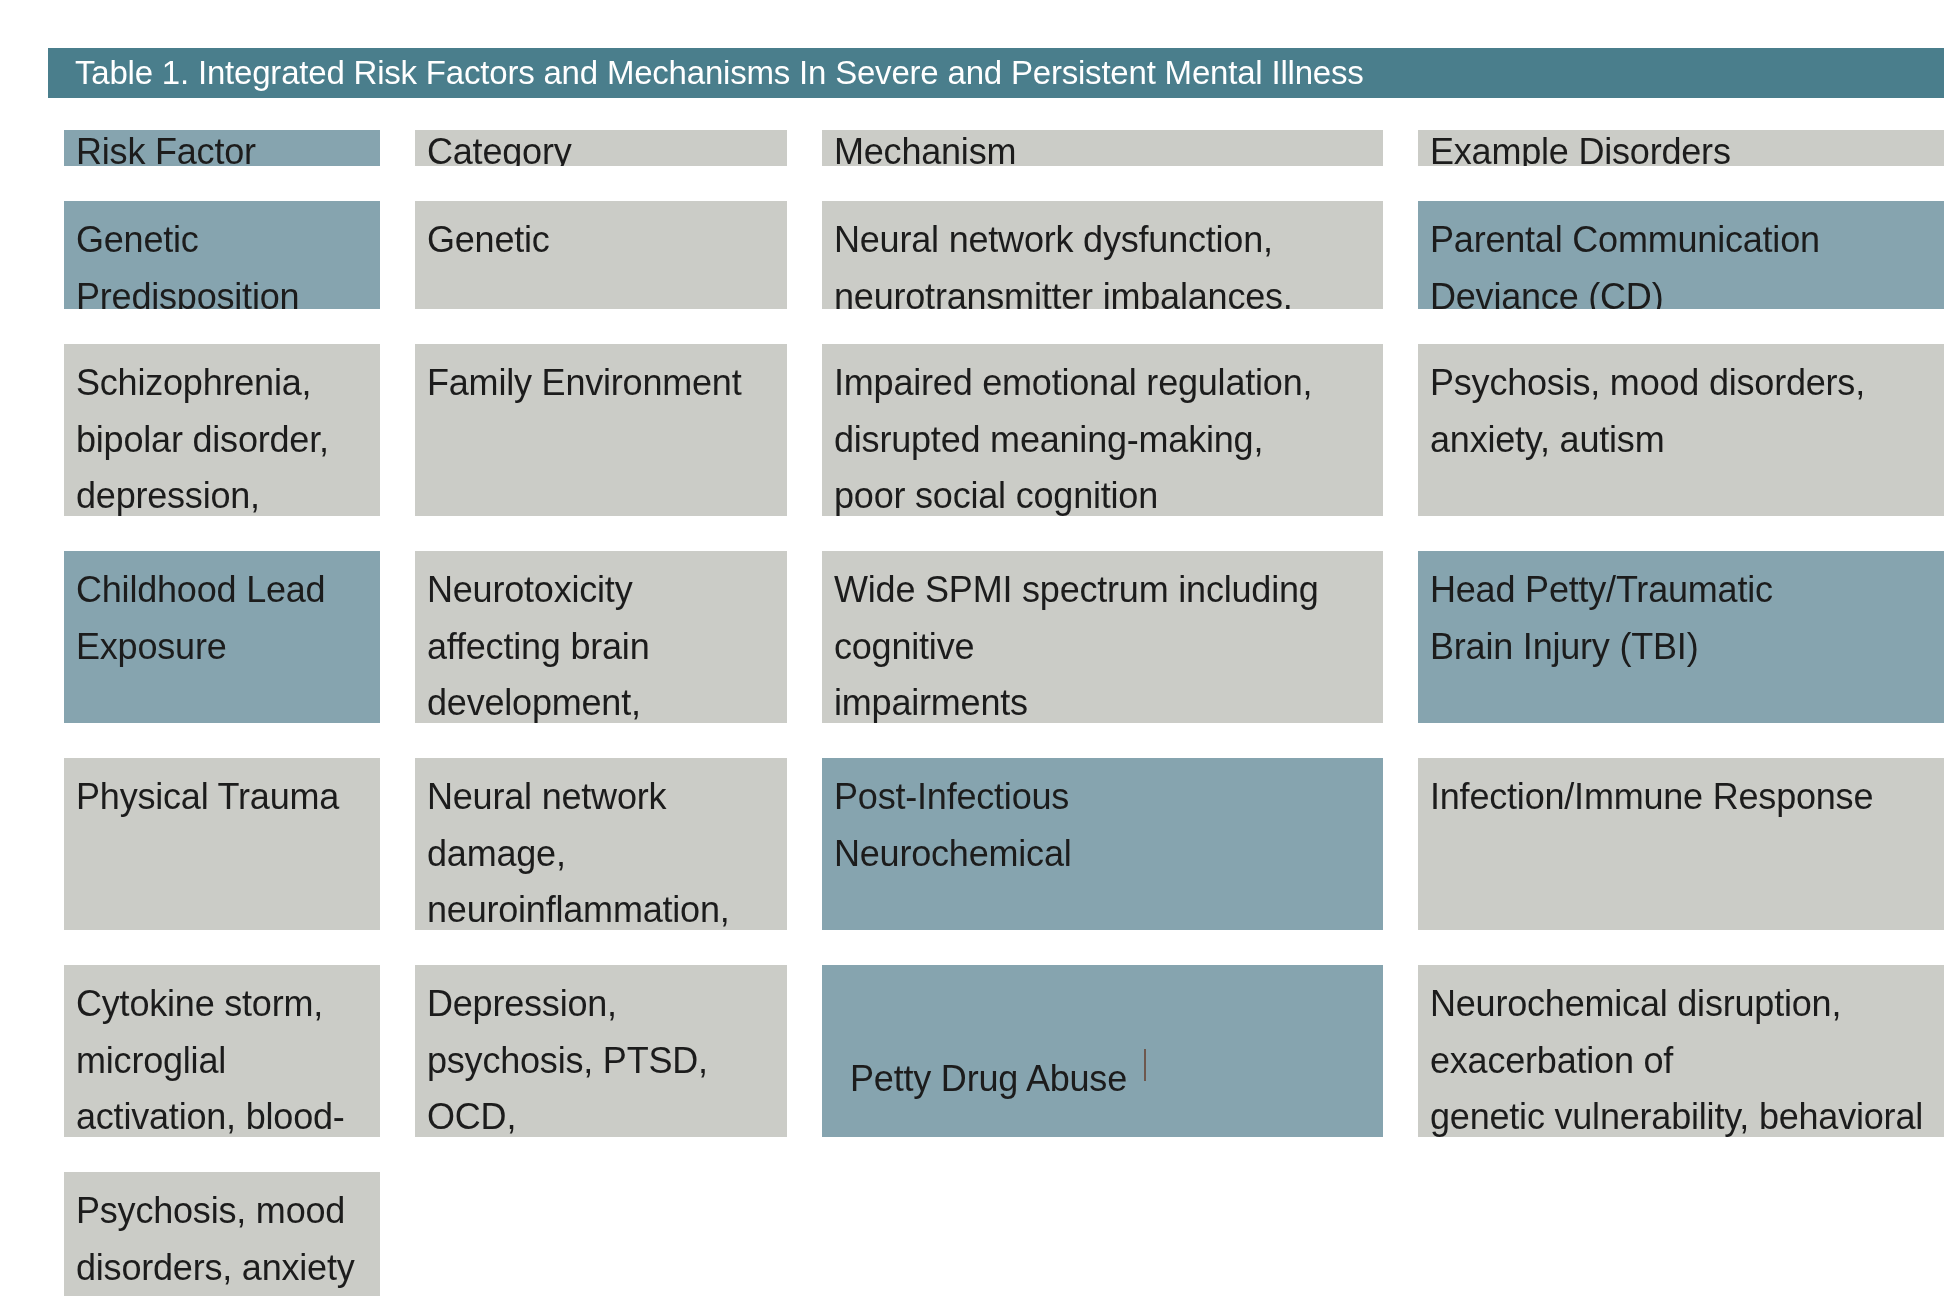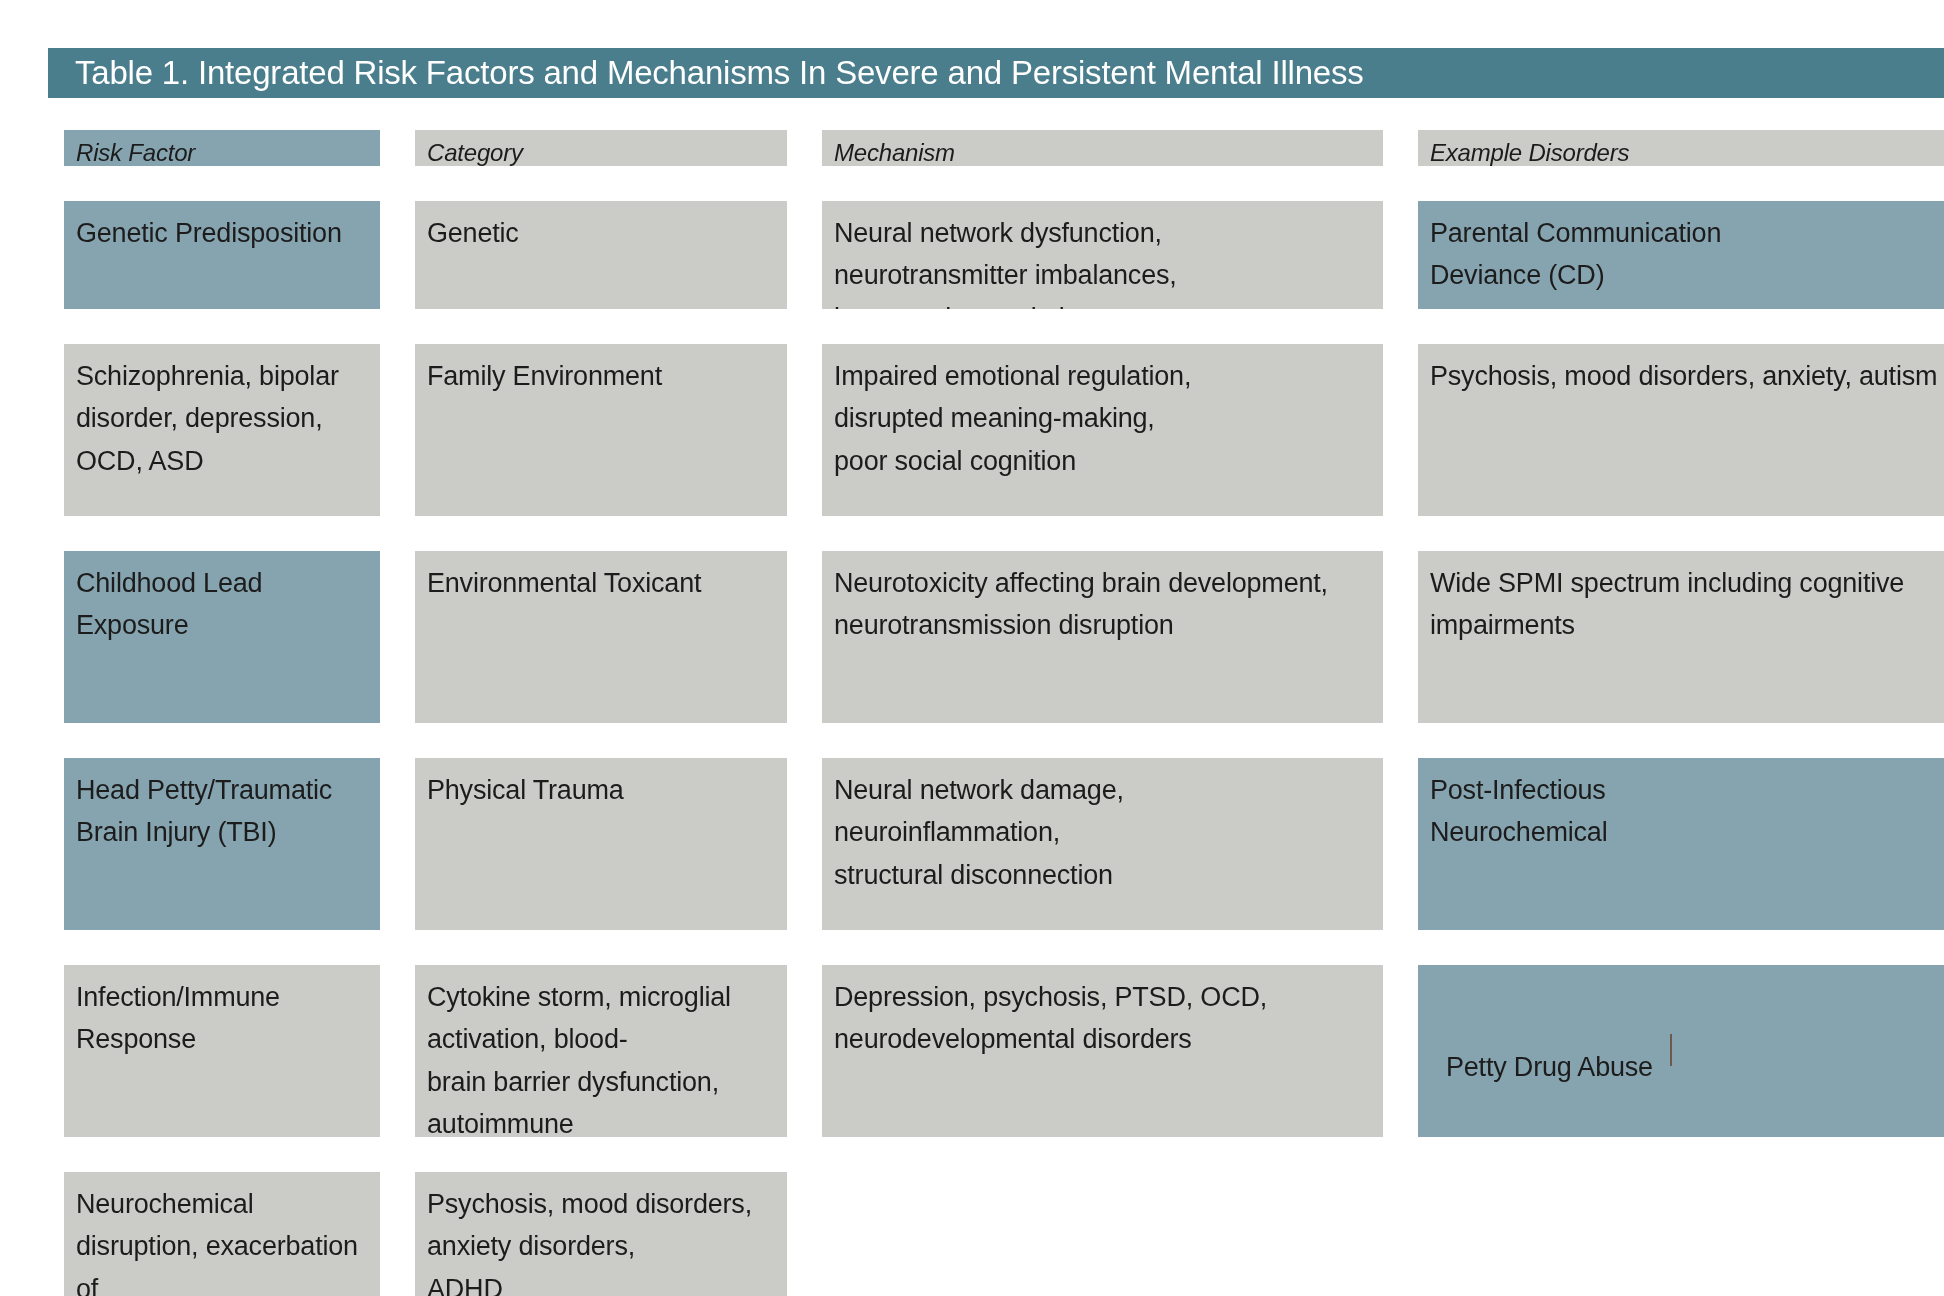--- a/index.html
+++ b/index.html
@@ -32,34 +32,33 @@
     width: 1944px; height: 1243px;
     display: grid;
     grid-template-columns: 348px 404px 593px 1fr;
     grid-template-rows: 68px 140px 204px 204px 204px 204px auto;
     gap: 3px;
     background: var(--divider);
   }
   .cell {
     background: var(--cell-bg);
     color: var(--text);
-    font-size: 27px;
+    font-size: 36px;
     line-height: 1.57;
     padding: 11px 13px 0 12px;
     white-space: pre-line;
     letter-spacing: -0.2px;
     overflow: hidden;
   }
   .cell.col1 { background: var(--col1-bg); }
   .cell.header {
-    font-size: 24px;
+    font-size: 36px;
     display: flex; align-items: center;
     padding-top: 9px;
     white-space: normal;
-    font-style: italic;
   }
   .caret {
     display: inline-block;
     width: 2px; height: 32px;
     background: var(--caret);
     vertical-align: -6px;
     margin-left: 1px;
   }
 </style>
 </head>
@@ -87,21 +86,20 @@
   <div class="cell">Schizophrenia, bipolar disorder, depression,
 OCD, ASD</div>
   <div class="cell">Family Environment</div>
   <div class="cell">Impaired emotional regulation,
 disrupted meaning-making,
 poor social cognition</div>
   <div class="cell">Psychosis, mood disorders, anxiety, autism</div>
 
   <div class="cell col1">Childhood Lead
 Exposure</div>
-  <div class="cell">Environmental Toxicant</div>
   <div class="cell">Neurotoxicity affecting brain development,
 neurotransmission disruption</div>
   <div class="cell">Wide SPMI spectrum including cognitive
 impairments</div>
 
   <div class="cell col1">Head Petty/Traumatic
 Brain Injury (TBI)</div>
   <div class="cell">Physical Trauma</div>
   <div class="cell">Neural network damage,
 neuroinflammation,

